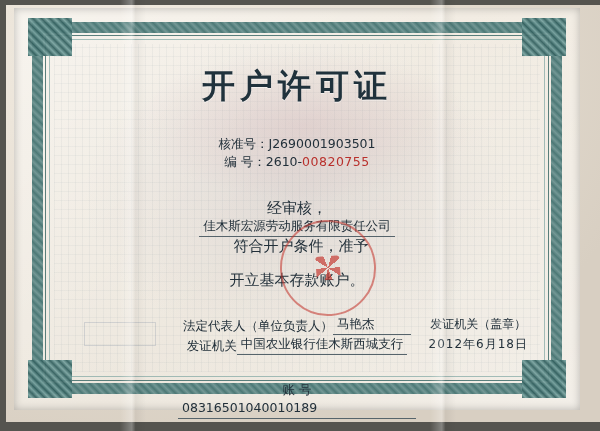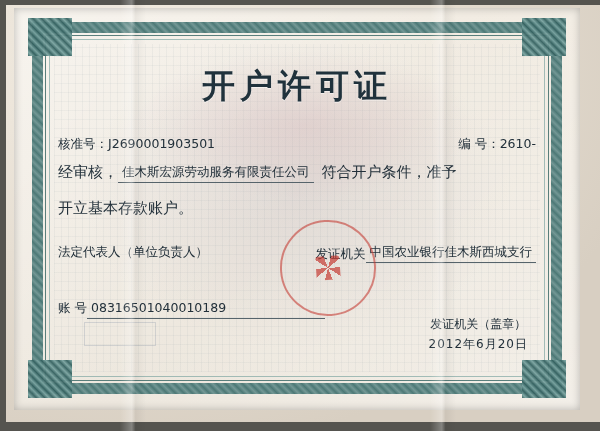--- a/index.html
+++ b/index.html
@@ -80,34 +80,34 @@
     text-align:center;
     font-family:"DejaVu Serif", serif;
     font-weight:bold;
     font-size:33px;
     letter-spacing:5px;
     color:#20323c;
     margin-top:16px;
     text-shadow:0 1px 0 rgba(255,255,255,.5);
   }
 
-  .row{display:flex;align-items:flex-start;font-size:12.5px;line-height:18px;}
+  .row{display:flex;align-items:center;font-size:12.5px;line-height:18px;flex-direction:column;}
   .lbl{white-space:nowrap;font-family:"DejaVu Sans", sans-serif;}
   .val{font-family:"DejaVu Sans", sans-serif;}
   .under{border-bottom:1px solid #56646b;padding:0 4px 1px 4px;}
 
   .line-codes{margin-top:26px;justify-content:space-between;}
   .codes-left{display:flex;align-items:flex-end;}
   .codes-right{display:flex;align-items:flex-end;}
   .red{color:#b9302c;letter-spacing:.5px;}
 
-  .line-1{margin-top:10px;}
+  .line-1{margin-top:28px;}
   .line-2{margin-top:16px;font-size:15px;}
   .line-3{margin-top:26px;justify-content:space-between;}
-  .line-4{margin-top:36px;}
+  .line-4{margin-top:26px;}
 
   .big{font-size:15px;}
 
   .issuer{
     position:absolute;right:8px;bottom:14px;text-align:center;font-size:12px;line-height:20px;
     font-family:"DejaVu Sans", sans-serif;
   }
   .issuer .d{letter-spacing:1px;}
 
   
@@ -166,52 +166,54 @@
       <div class="title">开户许可证</div>
 
       <div class="row line-codes">
         <div class="codes-left">
           <span class="lbl">核准号：</span>
           <span class="val">J2690001903501</span>
         </div>
         <div class="codes-right">
           <span class="lbl">编 号：</span>
           <span class="val">2610-</span>
+          <span class="val red">00820755</span>
         </div>
       </div>
 
       <div class="row line-1">
         <span class="lbl big">经审核，</span>
         <span class="val under">佳木斯宏源劳动服务有限责任公司</span>
         <span class="lbl big" style="margin-left:8px">符合开户条件，准予</span>
       </div>
 
       <div class="row line-2">
         <span class="lbl">开立基本存款账户。</span>
       </div>
 
       <div class="row line-3">
         <div style="display:flex;align-items:flex-end">
           <span class="lbl">法定代表人（单位负责人）</span>
+          <span class="val under" style="min-width:70px">马艳杰</span>
         </div>
         <div style="display:flex;align-items:flex-end">
           <span class="lbl">发证机关</span>
           <span class="val under">中国农业银行佳木斯西城支行</span>
         </div>
       </div>
 
       <div class="row line-4">
         <span class="lbl">账 号</span>
         <span class="val under" style="min-width:230px">08316501040010189</span>
       </div>
 
       <div class="issuer">
         <div>发证机关（盖章）</div>
         <div class="d">
-          <span>2012</span><span>年</span><span>6</span><span>月</span><span>20</span><span>日</span>
+          <span>2012</span><span>年</span><span>6</span><span>月</span><span>18</span><span>日</span>
         </div>
       </div>
 
       <div class="seal"></div>
       <div class="bluestamp"></div>
     </div>
   </div>
 
   <div class="crease" style="left:120px"></div>
   <div class="crease" style="left:430px"></div>

